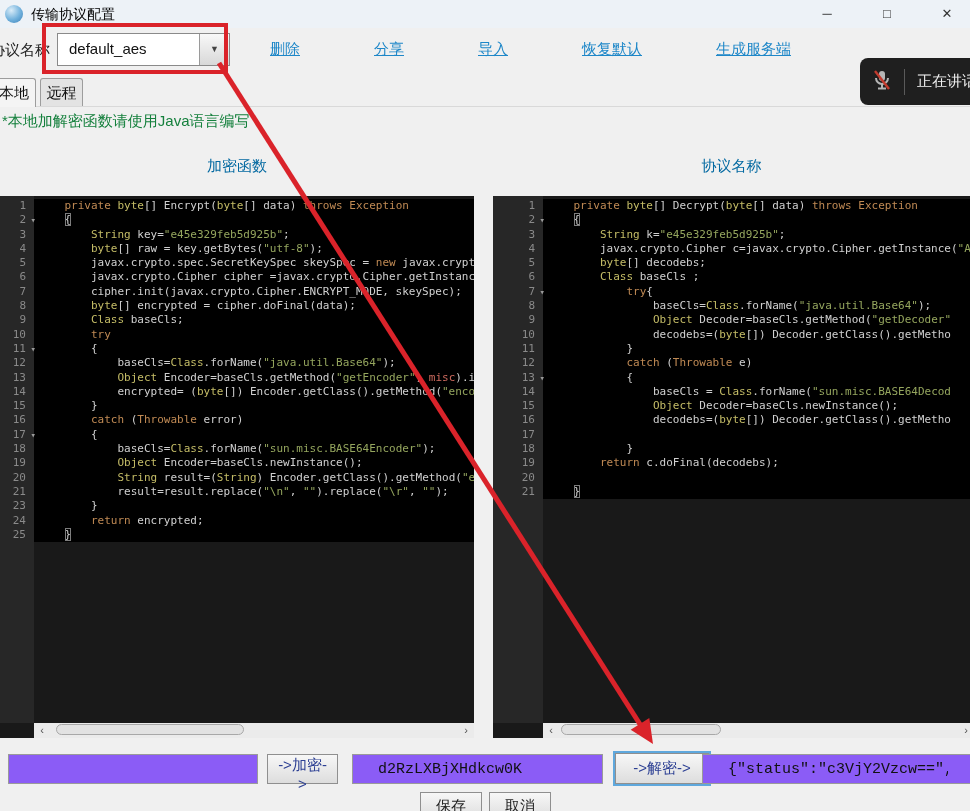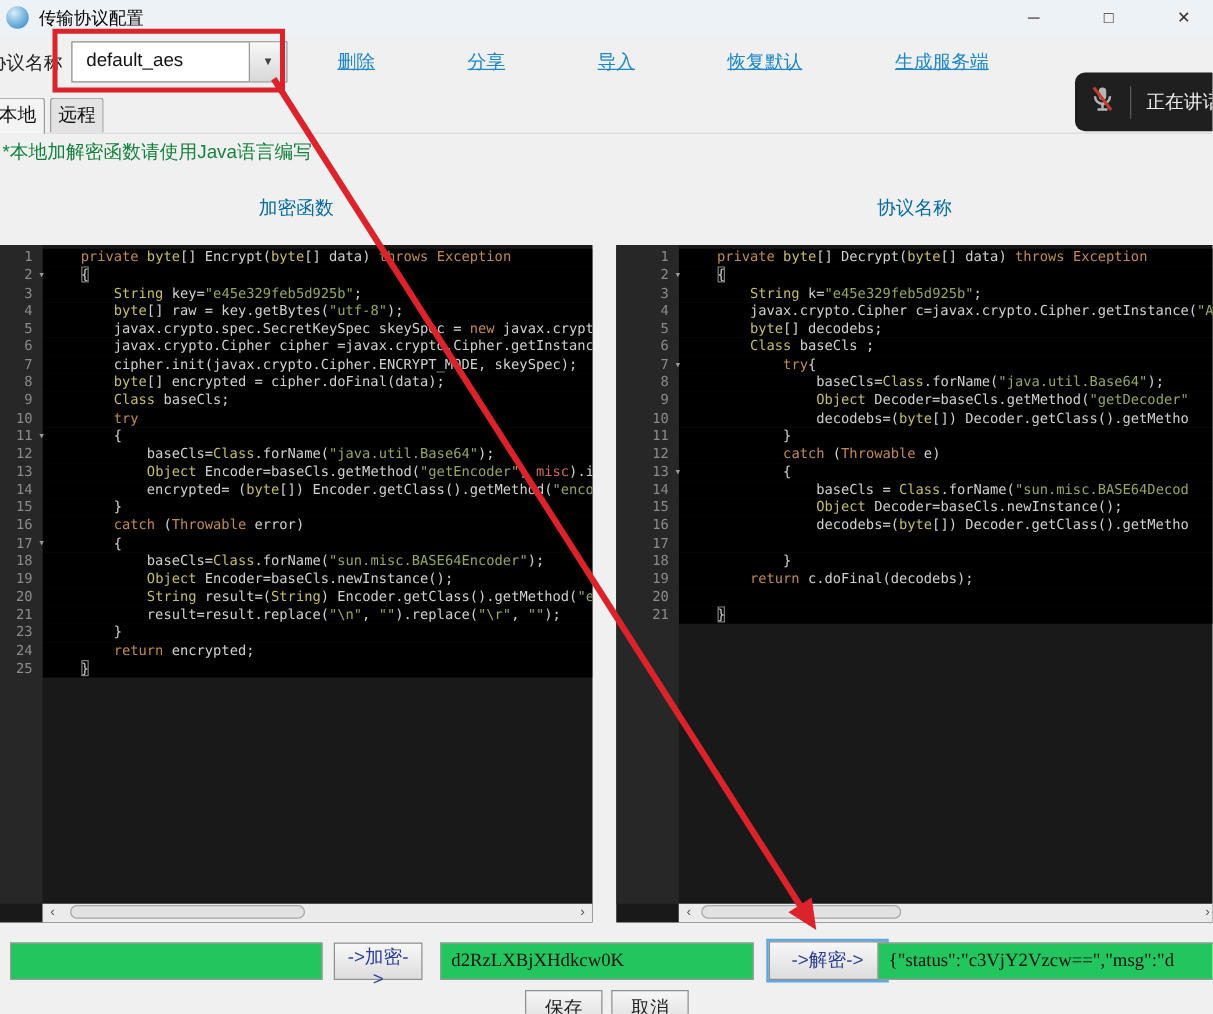--- a/index.html
+++ b/index.html
@@ -60,21 +60,21 @@
   .sthumb{position:absolute;top:1px;height:11px;background:#e2e2e2;border:1px solid #a8a8a8;
     border-radius:7px;box-sizing:border-box;}
   
   .speak-overlay{position:absolute;left:860px;top:58px;width:130px;height:47px;background:#1f1f1f;
     border-radius:8px 0 0 8px;display:flex;align-items:center;z-index:20;}
   .mic-wrap{width:44px;text-align:center;flex:none;}
   .speak-div{width:1px;height:26px;background:#5a5a5a;flex:none;}
   .speak-text{color:#f0f0f0;font-size:15px;padding-left:12px;white-space:nowrap;}
   
   .tinput{position:absolute;top:754px;height:30px;box-sizing:border-box;border:1px solid #9a9a9a;
-    background:#22c55e;font-size:15px;padding:0 8px;color:#111;font-family:Liberation Serif, serif;}
+    background:#8b5cf6;font-size:15px;padding:0 25px;color:#111;font-family:Liberation Mono, monospace;}
   .in-plain{left:8px;width:250px;} .in-mid{left:352px;width:251px;} .in-out{left:702px;width:272px;}
   .gbtn{position:absolute;box-sizing:border-box;border:1px solid #8f8f8f;border-radius:0;
     background:linear-gradient(#f7f7f7,#dddddd);font-size:15px;cursor:pointer;
     font-family:"Liberation Sans",sans-serif;}
   .btn-enc{left:267px;top:754px;width:71px;height:30px;color:#2c3f93;}
   .btn-dec{left:615px;top:753px;width:94px;height:31px;color:#2c3f93;
     outline:2px solid #5fa8dd;outline-offset:0px;}
   .btn-save{left:420px;top:792px;width:62px;height:28px;color:#222;}
   .btn-cancel{left:489px;top:792px;width:62px;height:28px;color:#222;}
   

